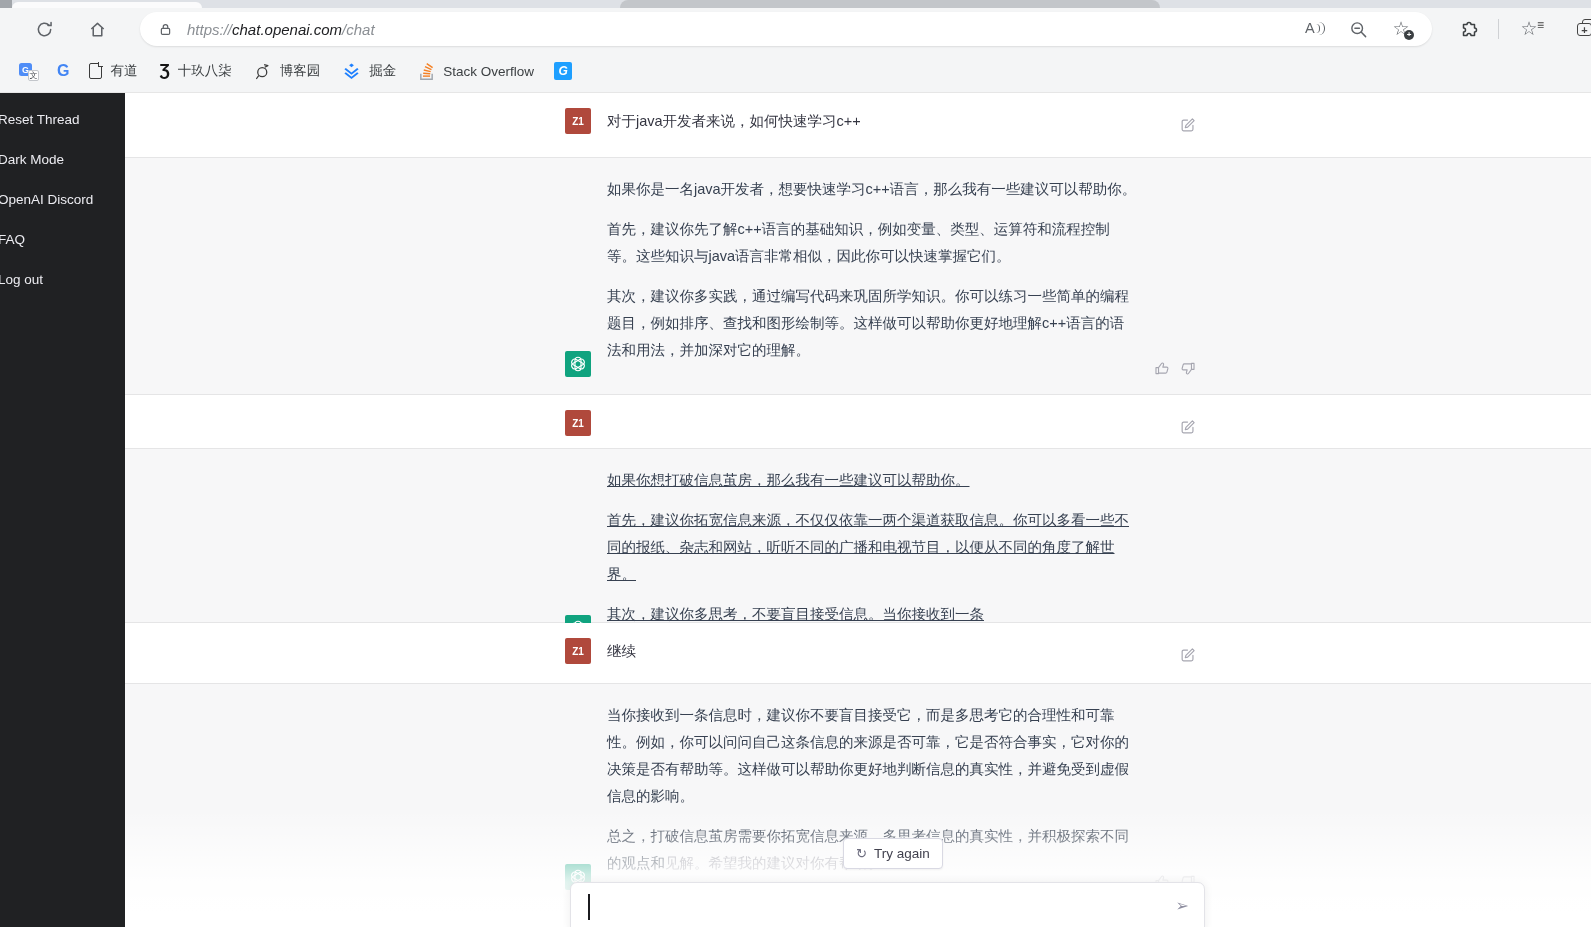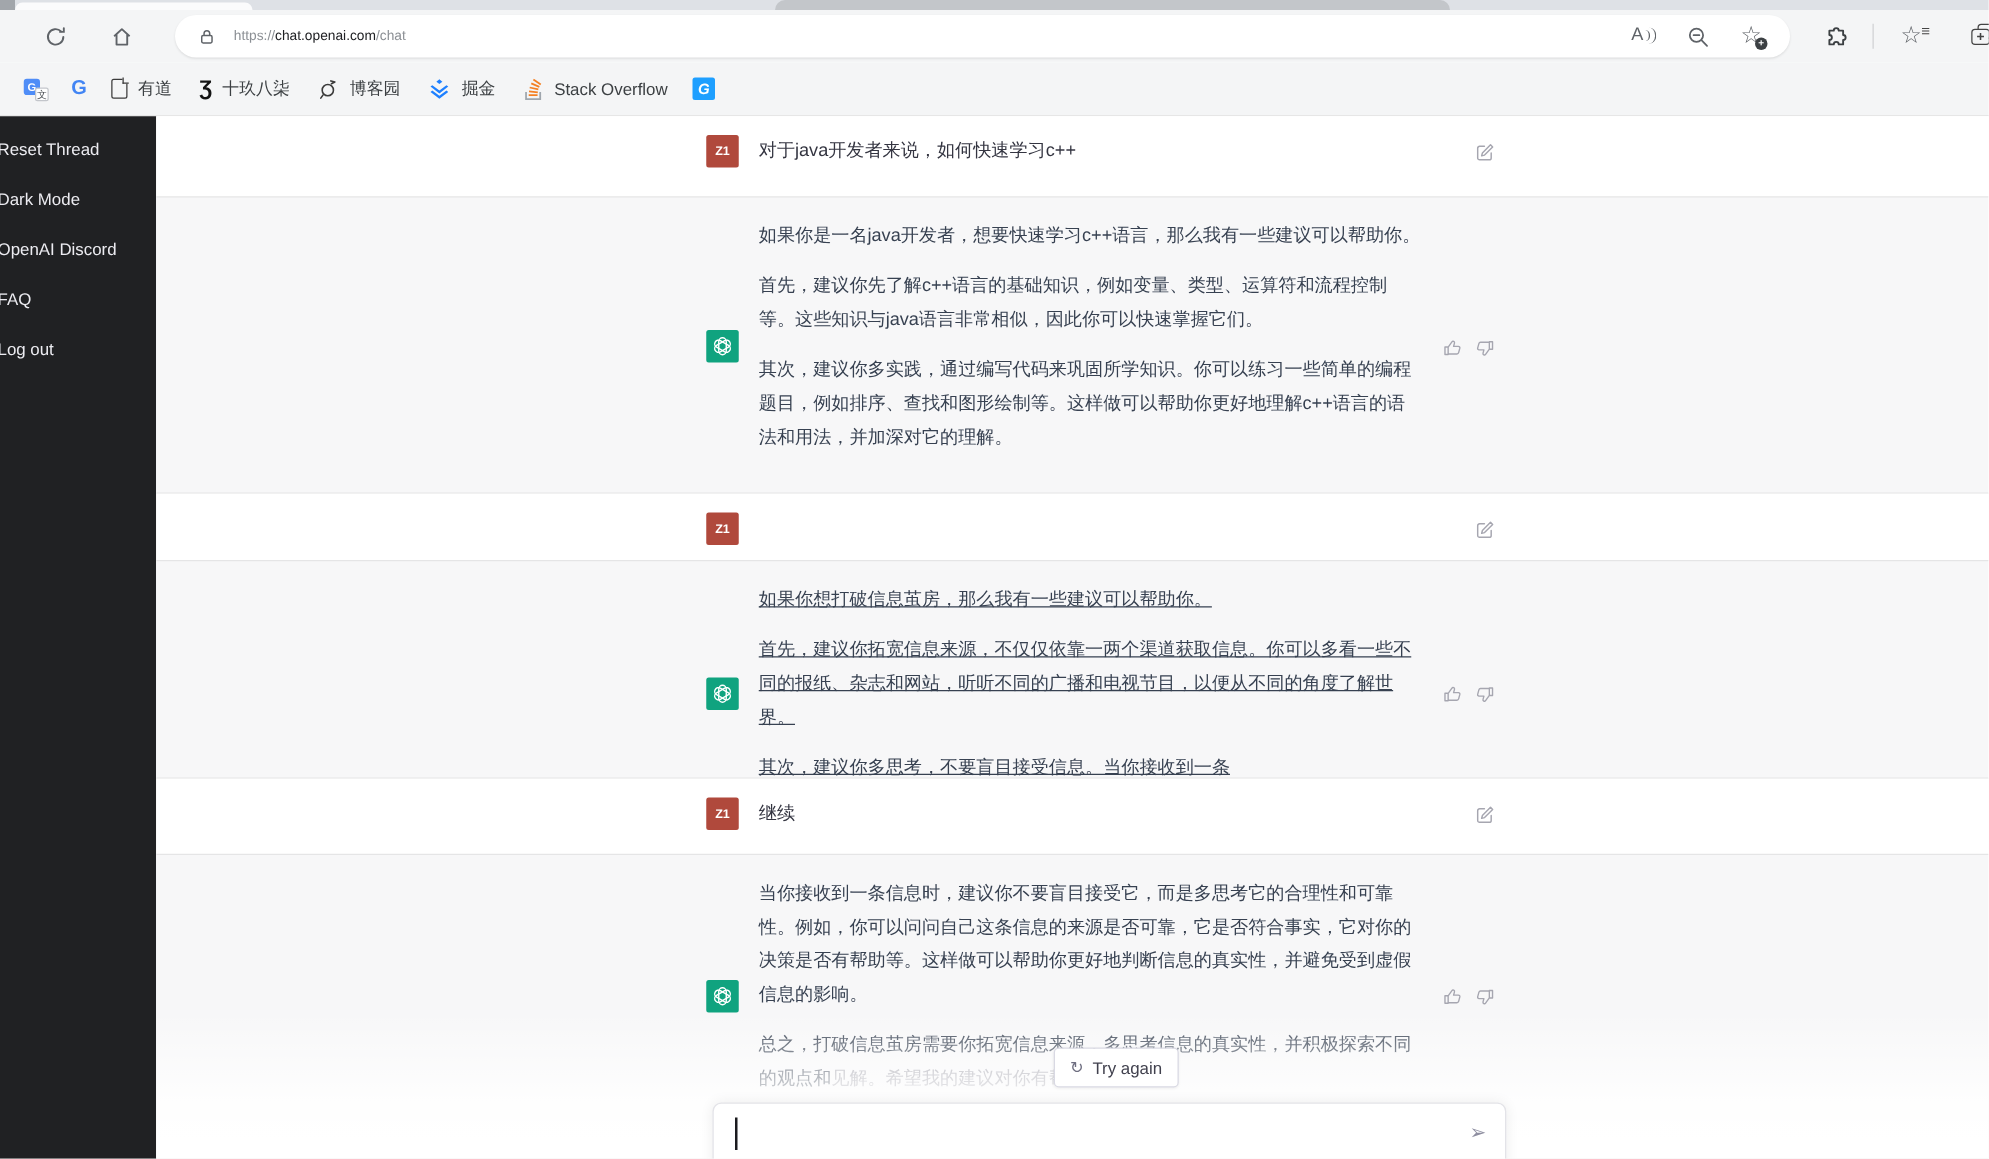--- a/index.html
+++ b/index.html
@@ -12,21 +12,21 @@
   .ts-active { position:absolute; left:12px; top:2px; width:190px; height:6px; background:#fbfbfc; border-radius:8px 8px 0 0; }
   .ts-other { position:absolute; left:620px; top:0; width:540px; height:8px; background:#c3c6ca; border-radius:8px 8px 0 0; }
 
   
   .toolbar { position:relative; height:42px; background:#f4f5f6; display:flex; align-items:center; }
   .tb-btn { width:34px; height:34px; display:flex; align-items:center; justify-content:center; border-radius:6px; color:#5f6368; cursor:pointer; flex:none; }
   .tb-refresh { margin-left:27px; }
   .tb-home { margin-left:19px; }
   .url-bar { position:absolute; left:140px; top:4px; width:1292px; height:34px; background:#fff; border-radius:17px; display:flex; align-items:center; padding:0 12px; box-shadow:0 1px 2px rgba(0,0,0,.10); }
   .url-lock { display:flex; align-items:center; margin-left:6px; margin-right:14px; }
-  .url-text { font-size:11px; color:#202124; white-space:nowrap; }
+  .url-text { font-size:15px; color:#202124; white-space:nowrap;font-style:italic; }
   .url-scheme, .url-path { color:#8b8f94; }
   .url-actions { margin-left:auto; display:flex; align-items:center; gap:22px; padding-right:8px; color:#5f6368; }
   .ra { position:relative; width:23px; height:20px; cursor:pointer; }
   .ra-a { position:absolute; left:1px; top:1px; font-size:14.5px; font-weight:500; color:#5f6368; }
   .ra-arc { position:absolute; border-right:1.6px solid #5f6368; }
   .ra-a1 { right:7px; top:5px; width:4px; height:9px; border-radius:0 8px 8px 0; }
   .ra-a2 { right:2px; top:3px; width:6px; height:13px; border-radius:0 10px 10px 0; }
   .star-wrap { position:relative; width:22px; height:22px; cursor:pointer; }
   .star-glyph { font-size:19px; line-height:22px; color:#5f6368; display:block; text-align:center; }
   .star-badge { position:absolute; right:-2px; bottom:0; width:10px; height:10px; background:#3c4043; color:#fff; border-radius:50%; font-size:8px; line-height:10px; text-align:center; font-weight:bold; }
@@ -56,21 +56,21 @@
   
   .app { display:flex; height:834px; }
   .sidebar { width:125px; background:#202123; color:#ececf1; flex:none; padding-top:6px; overflow:hidden; }
   .sb-item { height:40px; display:flex; align-items:center; font-size:13.5px; padding-left:0; margin-left:-2px; cursor:pointer; white-space:nowrap; }
   .chat { flex:1; position:relative; display:flex; flex-direction:column; background:#fff; overflow:hidden; }
 
   .row { width:100%; flex:none; }
   .row.user { background:#fff; }
   .row.assistant { background:#f7f7f8; border-top:1px solid rgba(0,0,0,.07); border-bottom:1px solid rgba(0,0,0,.07); }
   .r1{height:64px;} .r2{height:238px;} .r3{height:53px;} .r4{height:175px;text-decoration:underline;} .r5{height:60px;} .r6{flex:1;}
-  .inner { width:632px; margin-left:440px; display:flex; align-items:center; }
+  .inner { width:632px; margin-left:440px; display:flex; align-items:flex-end; }
   .row.user .inner { padding-top:15px; }
   .row.assistant .inner { padding-top:19px; }
   .avatar { width:26px; height:26px; border-radius:2px; flex:none; display:flex; align-items:center; justify-content:center; }
   .avatar.user-av { background:#b0493c; color:#fff; font-size:10px; font-weight:bold; }
   .avatar.gpt-av { background:#10a37f; }
   .text-col { margin-left:16px; width:530px; font-size:14.5px; }
   .user-line { line-height:26px; color:#343541; }
   .text-col p { line-height:27px; color:#374151; margin:0 0 13px; }
   .text-col p:first-child { margin-top:-1px; }
   .faded { color:#9b9ba5; }

